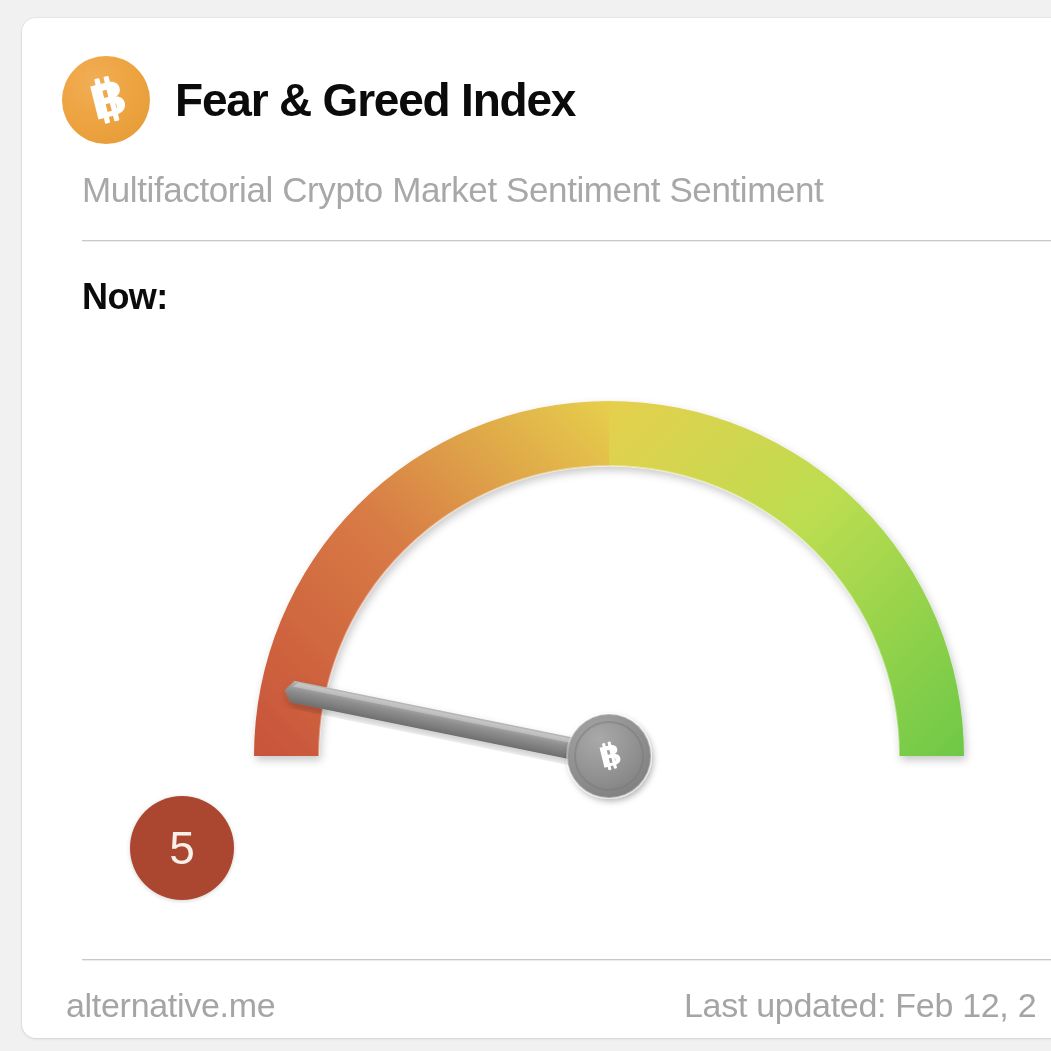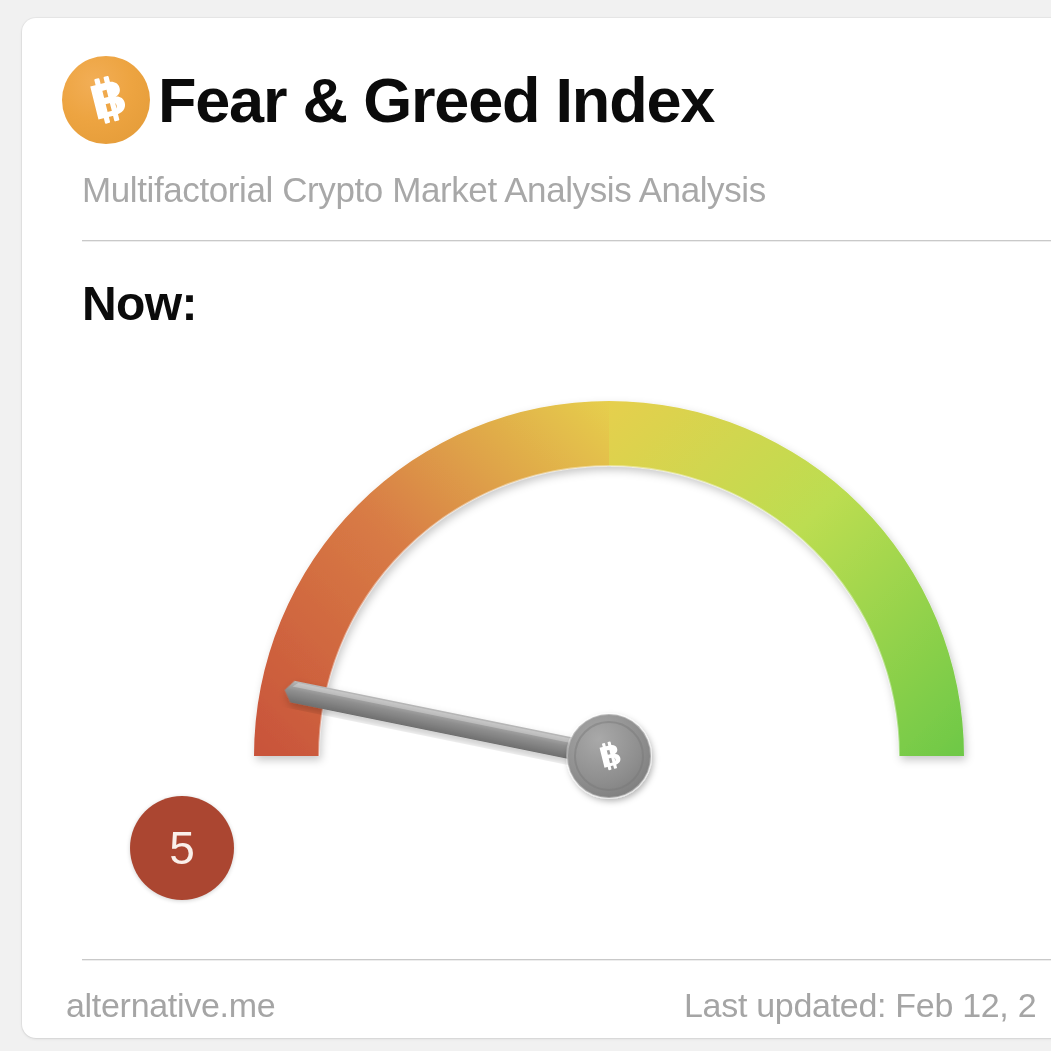--- a/index.html
+++ b/index.html
@@ -49,22 +49,22 @@
     border-radius: 50%;
     background: radial-gradient(circle at 36% 30%, #f2ae56 0%, #eda441 45%, #e29a37 100%);
     flex: 0 0 auto;
     display: flex;
     align-items: center;
     justify-content: center;
     position: relative;
   }
   #btc-logo svg { display:block; }
   #page-title {
-    margin-left: 8px;
-    font-size: 63px;
+    margin-left: 25px;
+    font-size: 46px;
     font-weight: bold;
     color: #0b0b0b;
     letter-spacing: -1.2px;
     line-height: 1;
     white-space: nowrap;
   }
   #subtitle {
     position: absolute;
     left: 60px;
     top: 152px;
@@ -81,21 +81,21 @@
     height: 1px;
     background: #c9c9c9;
     border-bottom: 1px solid #ededed;
   }
 
   
   #now-label {
     position: absolute;
     left: 60px;
     top: 258px;
-    font-size: 48px;
+    font-size: 36px;
     font-weight: bold;
     color: #0b0b0b;
     letter-spacing: -0.6px;
   }
   #now-value {
     position: absolute;
     left: 60px;
     top: 318px;
     font-size: 43px;
     font-weight: bold;
@@ -184,21 +184,21 @@
             <path d="M16 11 h16.5 c7.4 0 11.6 3.4 11.6 8.6 c0 4.0 -2.4 6.6 -6.0 7.4
                      c4.5 0.7 7.4 3.7 7.4 8.3 c0 5.9 -4.6 9.7 -13.0 9.7 H16 Z
                      M24.2 18.2 v7.3 h6.6 c3.1 0 4.8 -1.3 4.8 -3.7 c0 -2.4 -1.7 -3.6 -4.8 -3.6 Z
                      M24.2 31.9 v8.0 h7.4 c3.5 0 5.4 -1.5 5.4 -4.0 c0 -2.6 -1.9 -4.0 -5.4 -4.0 Z" fill="#ffffff"></path>
           </g>
         </svg>
       </div>
       <div id="page-title">Fear &amp; Greed Index</div>
     </div>
 
-    <div id="subtitle">Multifactorial Crypto Market Analysis Analysis</div>
+    <div id="subtitle">Multifactorial Crypto Market Sentiment Sentiment</div>
     <div id="header-divider"></div>
   </div>
 
   <div id="now-label">Now:</div>
 
   <div id="gauge-wrap">
     <svg id="gauge-svg" viewBox="0 0 880 540">
       <defs>
         <linearGradient id="arcGrad" x1="0" y1="1" x2="1" y2="0" gradientUnits="objectBoundingBox">
           <stop offset="0" stop-color="#c8533a"></stop>

